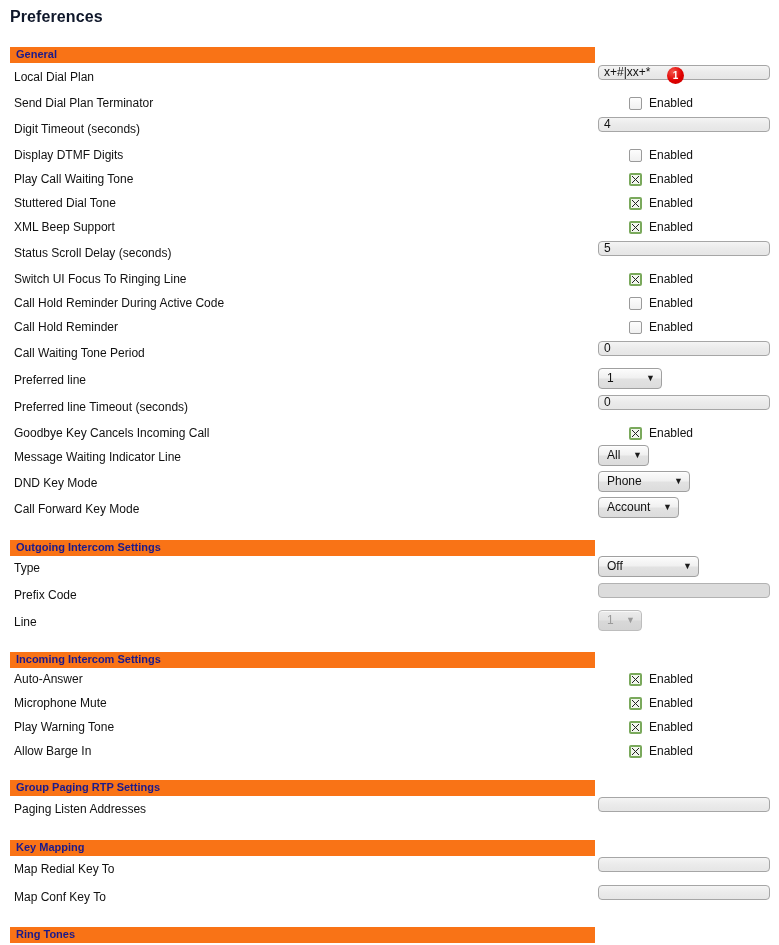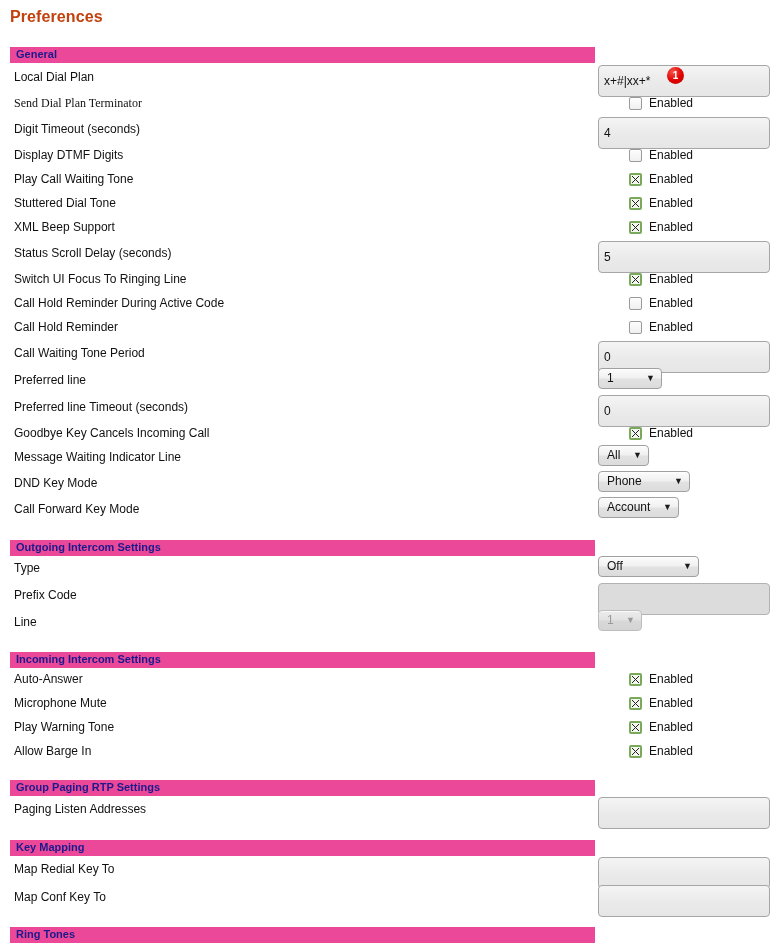--- a/index.html
+++ b/index.html
@@ -24,31 +24,31 @@
     box-sizing: border-box;
   }
 
   
   .page-title {
     position: absolute;
     left: 10px;
     top: 8px;
     font-size: 16px;
     font-weight: bold;
-    color: #c2410c;
+    color: #0f172a;
     letter-spacing: 0.1px;
   }
 
   
   .section-bar {
     position: absolute;
     left: 10px;
     width: 585px;
     height: 16px;
-    background: #ec4899;
+    background: #f97316;
     box-sizing: border-box;
   }
   .section-bar .section-label {
     position: absolute;
     left: 6px;
     top: 1px;
     font-size: 11px;
     font-weight: bold;
     color: #1a1a8c;
     white-space: nowrap;
@@ -62,21 +62,21 @@
     color: #111111;
     white-space: nowrap;
     line-height: 14px;
   }
 
   
   .text-input {
     position: absolute;
     left: 598px;
     width: 172px;
-    height: 32px;
+    height: 15px;
     box-sizing: border-box;
     border: 1px solid #a6a6a6;
     border-radius: 4px;
     background: linear-gradient(to bottom, #f4f4f4 0%, #eaeaea 55%, #e6e6e6 100%);
     font-family: "Liberation Sans", sans-serif;
     font-size: 12px;
     color: #111111;
     padding: 0 5px;
     line-height: 19px;
     outline: none;
@@ -184,21 +184,21 @@
 <body>
 
 <div id="page">
   <div class="page-title">Preferences</div>
   <div id="content-root">
       <div class="section-bar" style="top: 47px;">
         <div class="section-label">General</div>
       </div>
       <div class="row-label" style="top: 70px;">Local Dial Plan</div>
       <input type="text" class="text-input" value="x+#|xx+*" style="top: 65px; width: 172px;">
-      <div class="row-label" style="top: 96px; font-family: Liberation Serif, serif;">Send Dial Plan Terminator</div>
+      <div class="row-label" style="top: 96px;">Send Dial Plan Terminator</div>
       <div class="chk-wrap" style="top: 94px;">
         <span class="chk"></span>
         <span class="chk-text">Enabled</span>
       </div>
       <div class="row-label" style="top: 122px;">Digit Timeout (seconds)</div>
       <input type="text" class="text-input" value="4" style="top: 117px; width: 172px;">
       <div class="row-label" style="top: 148px;">Display DTMF Digits</div>
       <div class="chk-wrap" style="top: 146px;">
         <span class="chk"></span>
         <span class="chk-text">Enabled</span>

